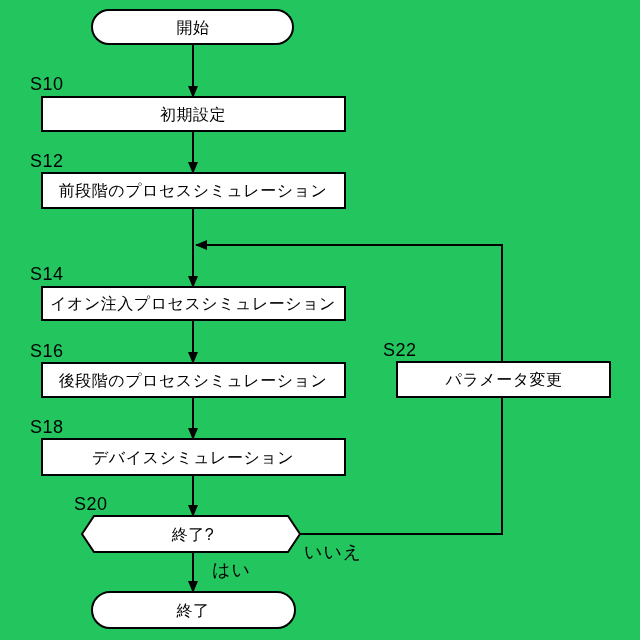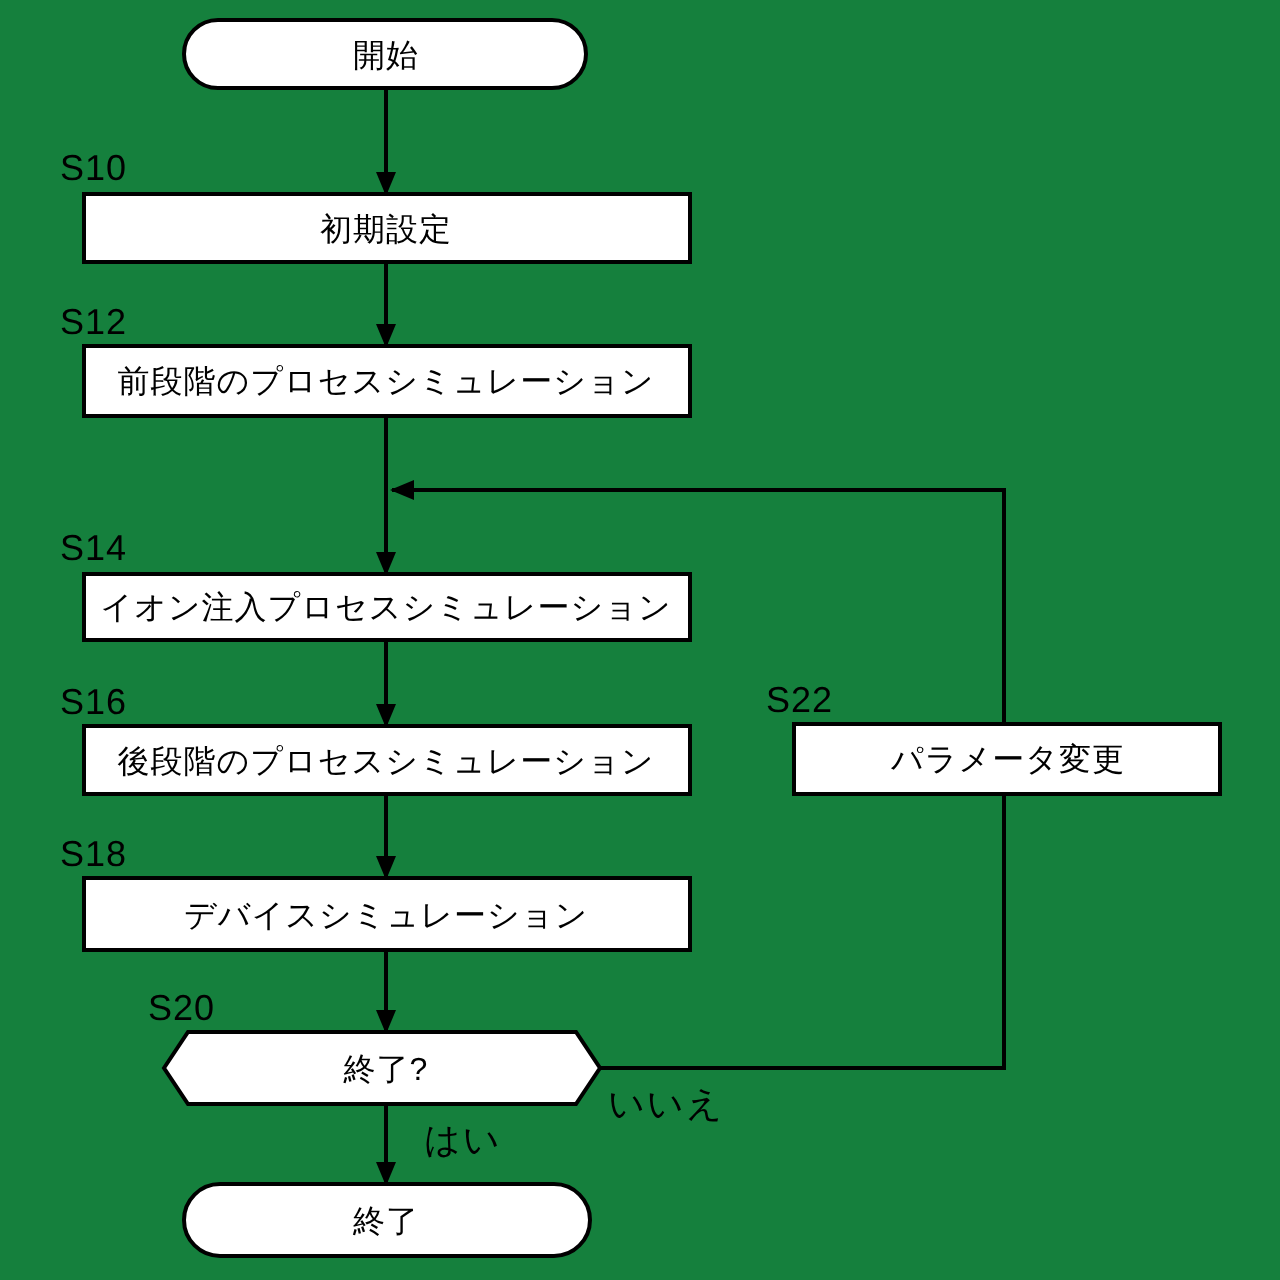--- a/index.html
+++ b/index.html
@@ -3,21 +3,21 @@
 <meta charset="utf-8">
 <style>
   html, body {
     margin: 0;
     padding: 0;
     background: #ffffff;
   }
   #stage {
     width: 640px;
     height: 640px;
-    background: #15803d;
+    background: #22c55e;
     position: relative;
   }
   svg text {
     font-family: "Liberation Sans", "DejaVu Sans", sans-serif;
     fill: #000000;
   }
   .shape {
     fill: #ffffff;
     stroke: #000000;
     stroke-width: 2;

